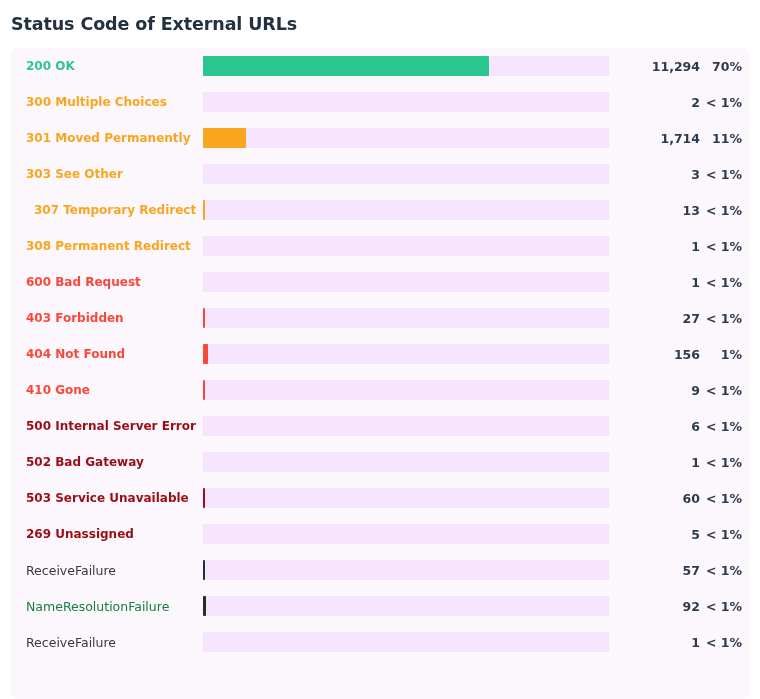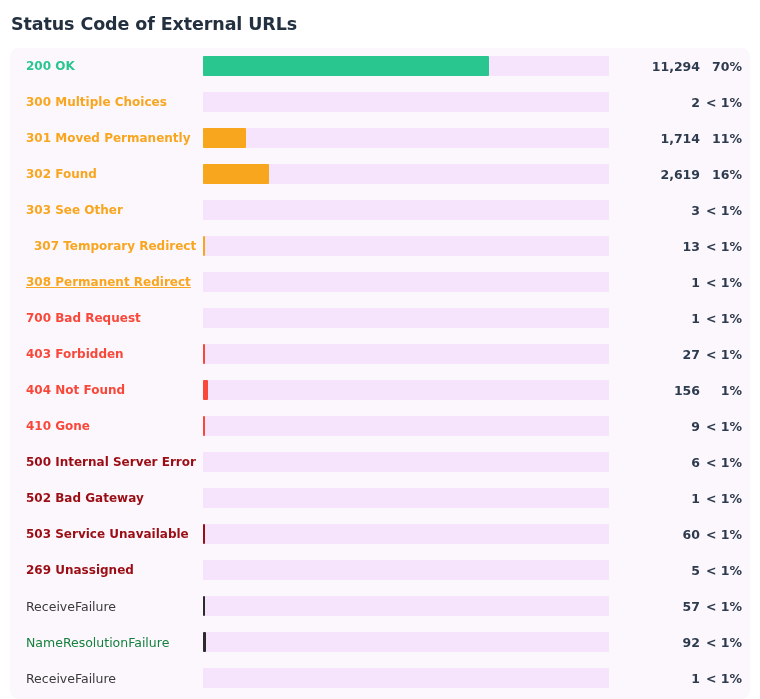--- a/index.html
+++ b/index.html
@@ -124,53 +124,45 @@
       </div>
       <div class="chart-row">
         <div class="row-label" style="color: rgb(249, 166, 31);">301 Moved Permanently</div>
         <div class="bar-track" style="background: rgb(245, 228, 251);">
           <div class="bar-fill" style="background: rgb(249, 166, 31); width: 43.4px;"></div>
         </div>
         <div class="row-count">1,714</div>
         <div class="row-pct">11%</div>
       </div>
       <div class="chart-row">
-        <div class="row-label" style="color: rgb(249, 166, 31);">302 Found</div>
-        <div class="bar-track" style="background: rgb(245, 228, 251);">
-          <div class="bar-fill" style="background: rgb(249, 166, 31); width: 66.2px;"></div>
-        </div>
-        <div class="row-count">2,619</div>
-        <div class="row-pct">16%</div>
-      </div>
-      <div class="chart-row">
         <div class="row-label" style="color: rgb(249, 166, 31);">303 See Other</div>
         <div class="bar-track" style="background: rgb(245, 228, 251);">
           <div class="bar-fill" style="background: rgb(249, 166, 31); width: 0px;"></div>
         </div>
         <div class="row-count">3</div>
         <div class="row-pct">&lt; 1%</div>
       </div>
       <div class="chart-row">
         <div class="row-label" style="color: rgb(249, 166, 31); margin-left: 8px;">307 Temporary Redirect</div>
         <div class="bar-track" style="background: rgb(245, 228, 251);">
           <div class="bar-fill" style="background: rgb(249, 166, 31); width: 2px;"></div>
         </div>
         <div class="row-count">13</div>
         <div class="row-pct">&lt; 1%</div>
       </div>
       <div class="chart-row">
-        <div class="row-label" style="color: rgb(249, 166, 31); text-decoration: underline;">308 Permanent Redirect</div>
+        <div class="row-label" style="color: rgb(249, 166, 31);">308 Permanent Redirect</div>
         <div class="bar-track" style="background: rgb(245, 228, 251);">
           <div class="bar-fill" style="background: rgb(249, 166, 31); width: 0px;"></div>
         </div>
         <div class="row-count">1</div>
         <div class="row-pct">&lt; 1%</div>
       </div>
       <div class="chart-row">
-        <div class="row-label" style="color: rgb(249, 72, 58);">700 Bad Request</div>
+        <div class="row-label" style="color: rgb(249, 72, 58);">600 Bad Request</div>
         <div class="bar-track" style="background: rgb(245, 228, 251);">
           <div class="bar-fill" style="background: rgb(249, 72, 58); width: 0px;"></div>
         </div>
         <div class="row-count">1</div>
         <div class="row-pct">&lt; 1%</div>
       </div>
       <div class="chart-row">
         <div class="row-label" style="color: rgb(249, 72, 58);">403 Forbidden</div>
         <div class="bar-track" style="background: rgb(245, 228, 251);">
           <div class="bar-fill" style="background: rgb(249, 72, 58); width: 2px;"></div>

